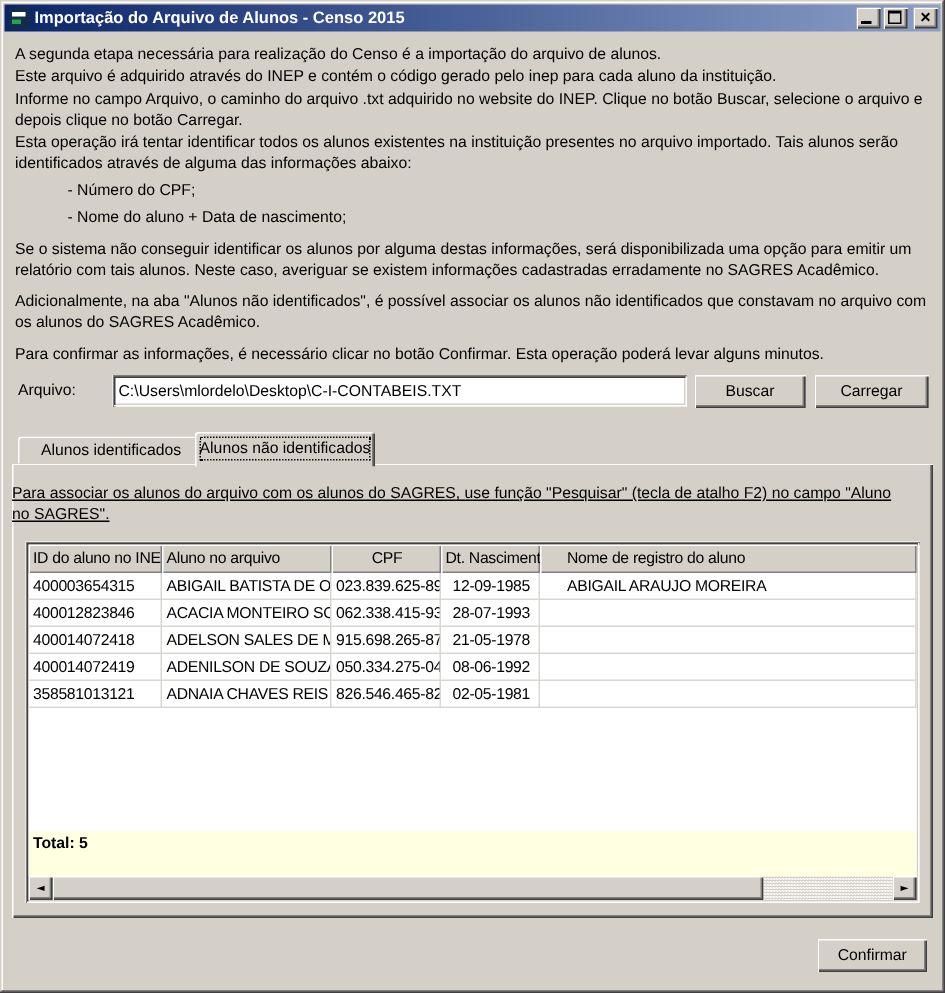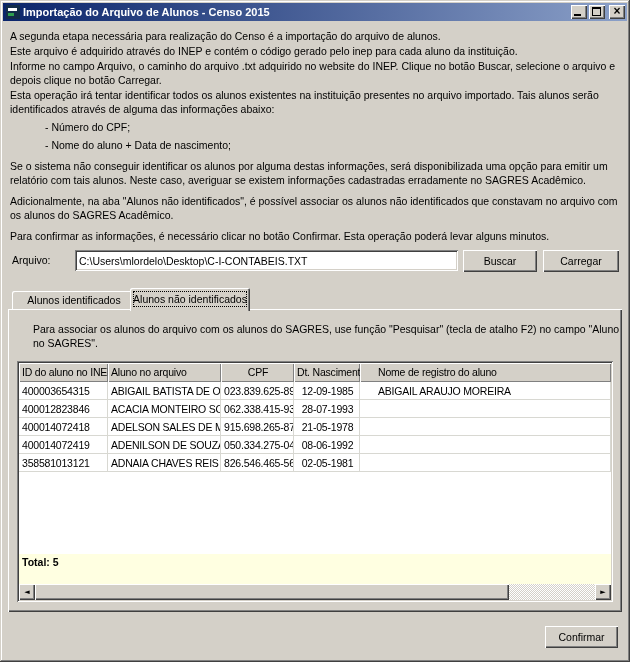--- a/index.html
+++ b/index.html
@@ -71,21 +71,21 @@
     position:absolute; inset:3px 3px 4px 3px; border:1px dotted #000;
     display:flex; align-items:center; justify-content:center; white-space:nowrap;text-align:center;
   }
 
   
   .panel{
     position:absolute; left:8px; top:309px; width:614px; height:303px; z-index:2;
     background:var(--window-bg,#d4d0c8);
     box-shadow: inset 1px 1px 0 #fff, inset -1px -1px 0 #404040, inset -2px -2px 0 #808080;
   }
-  .instruction{position:absolute; left:25px; top:13px; width:588px; line-height:14px;}
+  .instruction{position:absolute; left:0; top:13px; width:588px; line-height:14px;text-decoration:underline;}
 
   
   .grid{
     position:absolute; left:9px; top:52px; width:596px; height:241px;
     background:var(--table-bg,#fff);
     box-shadow: inset 1px 1px 0 #808080, inset -1px -1px 0 #fff,
                 inset 2px 2px 0 #404040, inset -2px -2px 0 #d4d0c8;
     display:flex; flex-direction:column; padding:2px;
   }
   .thead{display:flex; height:19px; flex:none;}
@@ -215,21 +215,21 @@
           <div class="trow">
             <div class="tcell c0">400014072419</div>
             <div class="tcell c1">ADENILSON DE SOUZA BR</div>
             <div class="tcell c2">050.334.275-04</div>
             <div class="tcell c3">08-06-1992</div>
             <div class="tcell c4"></div>
           </div>
           <div class="trow">
             <div class="tcell c0">358581013121</div>
             <div class="tcell c1">ADNAIA CHAVES REIS BIT</div>
-            <div class="tcell c2">826.546.465-56</div>
+            <div class="tcell c2">826.546.465-82</div>
             <div class="tcell c3">02-05-1981</div>
             <div class="tcell c4"></div>
           </div>
         </div>
       <div class="filler"></div>
       <div class="totalbar">
         <span>Total: 5</span>
       </div>
       <div class="hscroll">
         <div class="sbtn">

